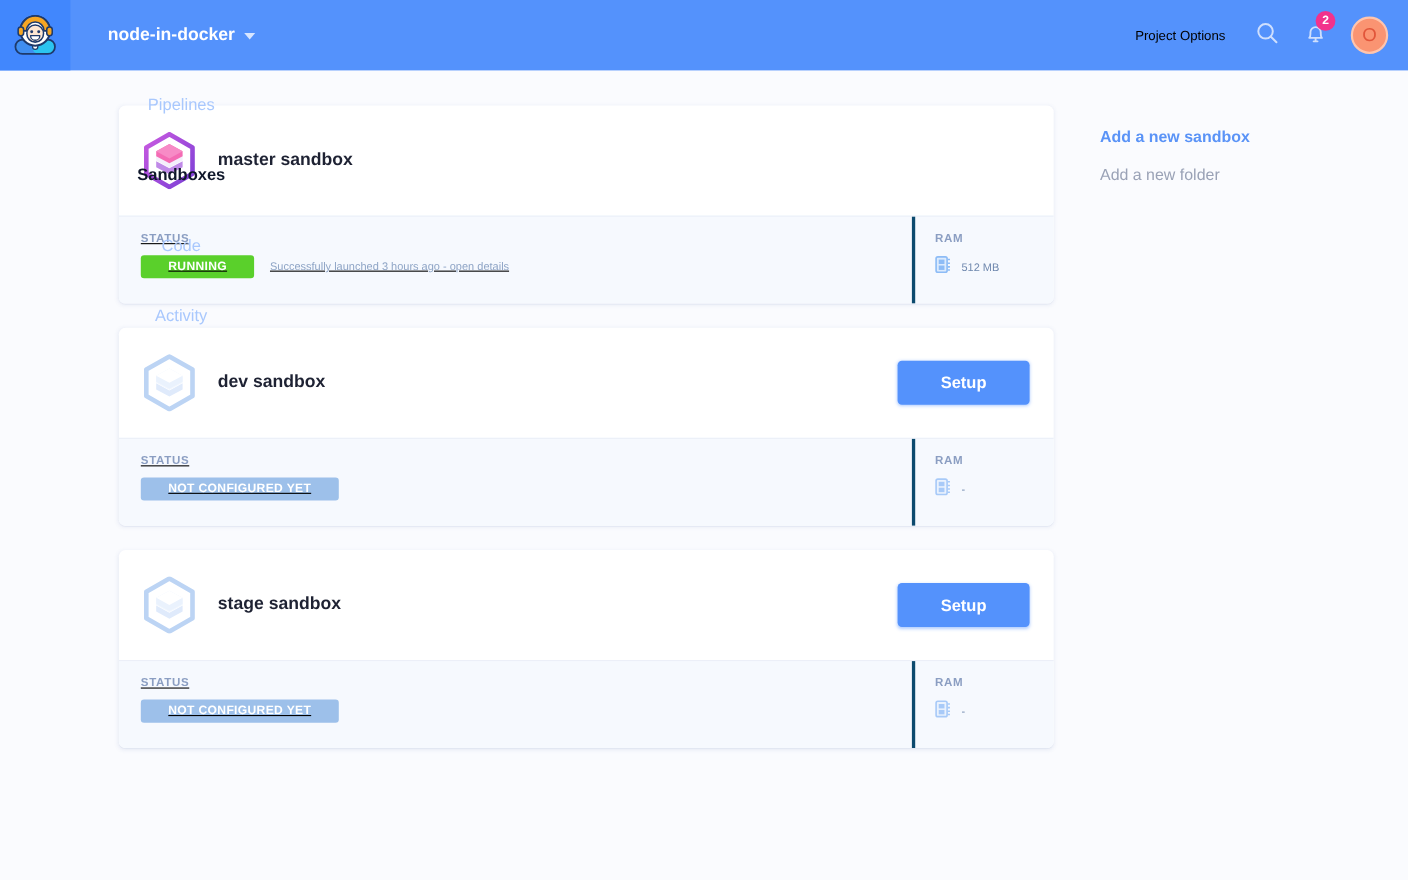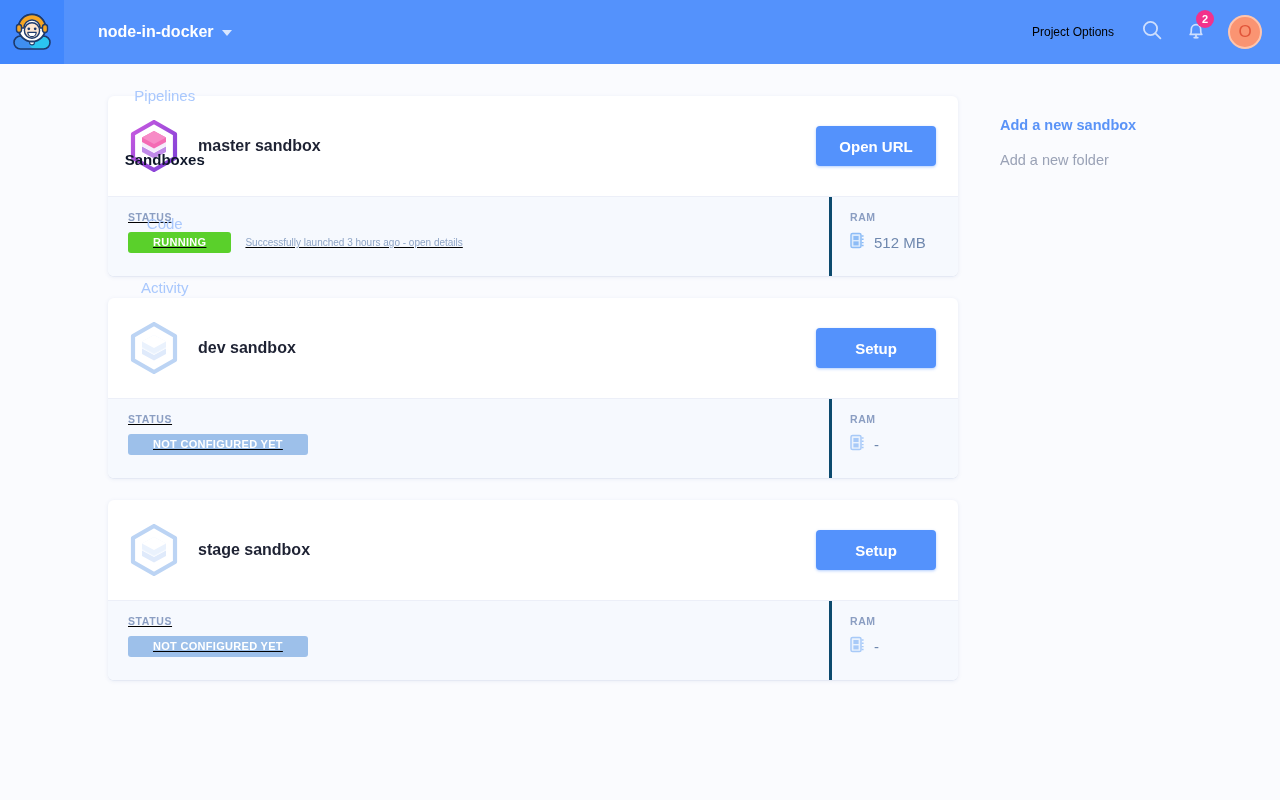--- a/index.html
+++ b/index.html
@@ -202,21 +202,21 @@
     line-height: 1;
   }
   .pill.running { background: #5ad02b; }
   .pill.notconf { background: #9dc0ea; }
   .status-msg {
     color: #8fa5c6;
     font-size: 10px;
     margin-left: 14px;
   }
   .ram-row { display: flex; align-items: center; gap: 9px; }
-  .ram-val { color: #6f88ae; font-size: 15px; }
+  .ram-val { color: #6f88ae; font-size: 10px; }
 </style>
 </head>
 <body>
 
 <div class="topbar">
 
   <div class="logo-block">
     <span>
       <svg width="46" height="46" viewBox="0 0 46 46">
 
@@ -295,23 +295,20 @@
               </linearGradient>
             </defs>
             <path d="M26 2 L47 14 L47 38 L26 50 L5 38 L5 14 Z" fill="none" stroke="url(#hexA)" stroke-width="4.2" stroke-linejoin="round"></path>
             <polygon points="26,33 38,26.5 38,32 26,38.5 14,32 14,26.5" fill="#c08ae8"></polygon>
             <polygon points="26,27 38,20.5 38,26 26,32.5 14,26 14,20.5" fill="#f4eefb"></polygon>
             <polygon points="26,11 38,17.5 38,22 26,28.5 14,22 14,17.5" fill="#f46bb4"></polygon>
             <polygon points="26,11 38,17.5 26,24 14,17.5" fill="#f78bc6"></polygon>
           </svg>
         </span>
         <span class="sbx-name">master sandbox</span>
-        <span class="card-action">
-          <button class="btn">Open URL</button>
-        </span>
       </div>
       <div class="card-footer">
         <div class="foot-status">
           <div class="foot-label">STATUS</div>
           <div class="status-row">
             <span class="pill running">RUNNING</span>
             <span class="status-msg">Successfully launched 3 hours ago - open details</span>
           </div>
         </div>
         <div class="foot-ram">

